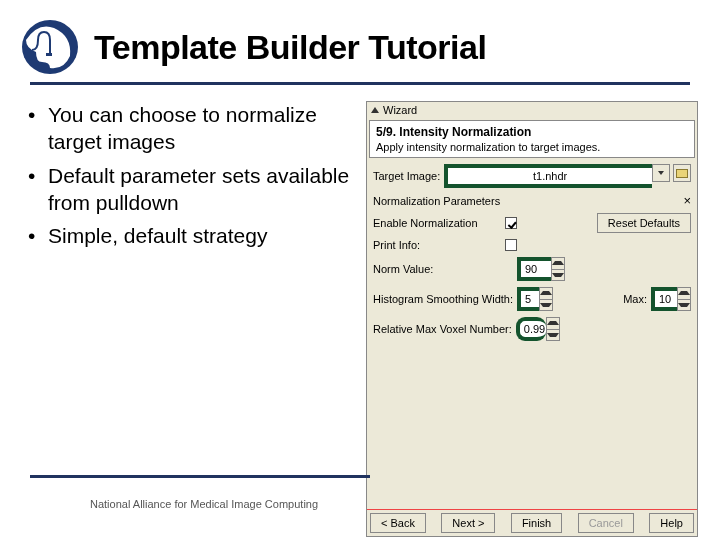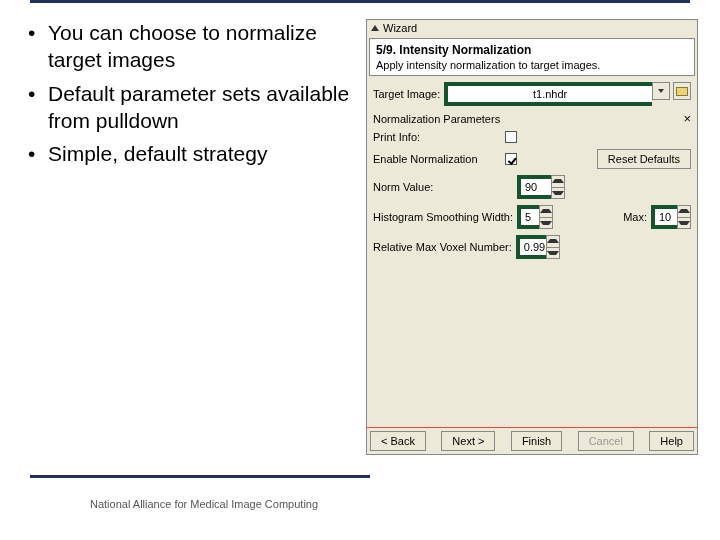--- a/index.html
+++ b/index.html
@@ -229,20 +229,29 @@
     font-size: 11px;
     color: #555;
     line-height: 1.25;
   }
 </style>
 </head>
 <body>
 
 <div class="slide">
 
+  <div class="header">
+    <svg class="logo" viewBox="0 0 60 58">
+      <ellipse cx="30" cy="29" rx="28" ry="27" fill="#1e3a73"></ellipse>
+      <path d="M6 22 Q18 4 34 10 Q52 18 50 38 Q44 52 30 50 Q30 44 22 44 Q16 44 16 34 Q6 30 6 22 Z" fill="#ffffff"></path>
+      <path d="M12 32 Q18 32 18 22 Q18 14 24 14 Q30 14 30 22 L30 36" fill="none" stroke="#1e3a73" stroke-width="2"></path>
+      <rect x="26" y="35" width="6" height="3" fill="#1e3a73"></rect>
+    </svg>
+    <h1 class="title">Template Builder Tutorial</h1>
+  </div>
   <div class="title-rule"></div>
 
   <div class="body">
     <div class="left">
       <ul class="bullets">
         <li>You can choose to normalize target images</li>
         <li>Default parameter sets available from pulldown</li>
         <li>Simple, default strategy</li>
       </ul>
     </div>
@@ -272,29 +281,29 @@
                 </div>
             </div>
           </div>
 
           <div class="section-head">
             <span class="lbl">Normalization Parameters</span>
             <span class="close-x">×</span>
           </div>
 
           <div class="row">
-            <span class="lbl" style="width:128px;">Print Info:</span>
-            <span class="checkbox"></span>
-          </div>
-
-          <div class="row">
             <span class="lbl" style="width:128px;">Enable Normalization</span>
             <span class="checkbox checked"></span>
             <span style="flex:1;"></span>
             <button class="btn">Reset Defaults</button>
+          </div>
+
+          <div class="row">
+            <span class="lbl" style="width:128px;">Print Info:</span>
+            <span class="checkbox"></span>
           </div>
 
           <div class="row">
             <span class="lbl" style="width:140px;">Norm Value:</span>
             <div class="spinner">
               <div class="field small-num">90</div>
               <div class="arrows">
                   <div>
                     <div class="arr-up"></div>
                   </div>
@@ -329,21 +338,21 @@
                   <div>
                     <div class="arr-dn"></div>
                   </div>
                 </div>
             </div>
           </div>
 
           <div class="row">
             <span class="lbl">Relative Max Voxel Number:</span>
             <div class="spinner">
-              <div class="field" style="width:30px; text-align:left;">0.99</div>
+              <div class="field" style="width:30px; text-align:left;border-radius:9px;">0.99</div>
               <div class="arrows">
                   <div>
                     <div class="arr-up"></div>
                   </div>
                   <div>
                     <div class="arr-dn"></div>
                   </div>
                 </div>
             </div>
           </div>

